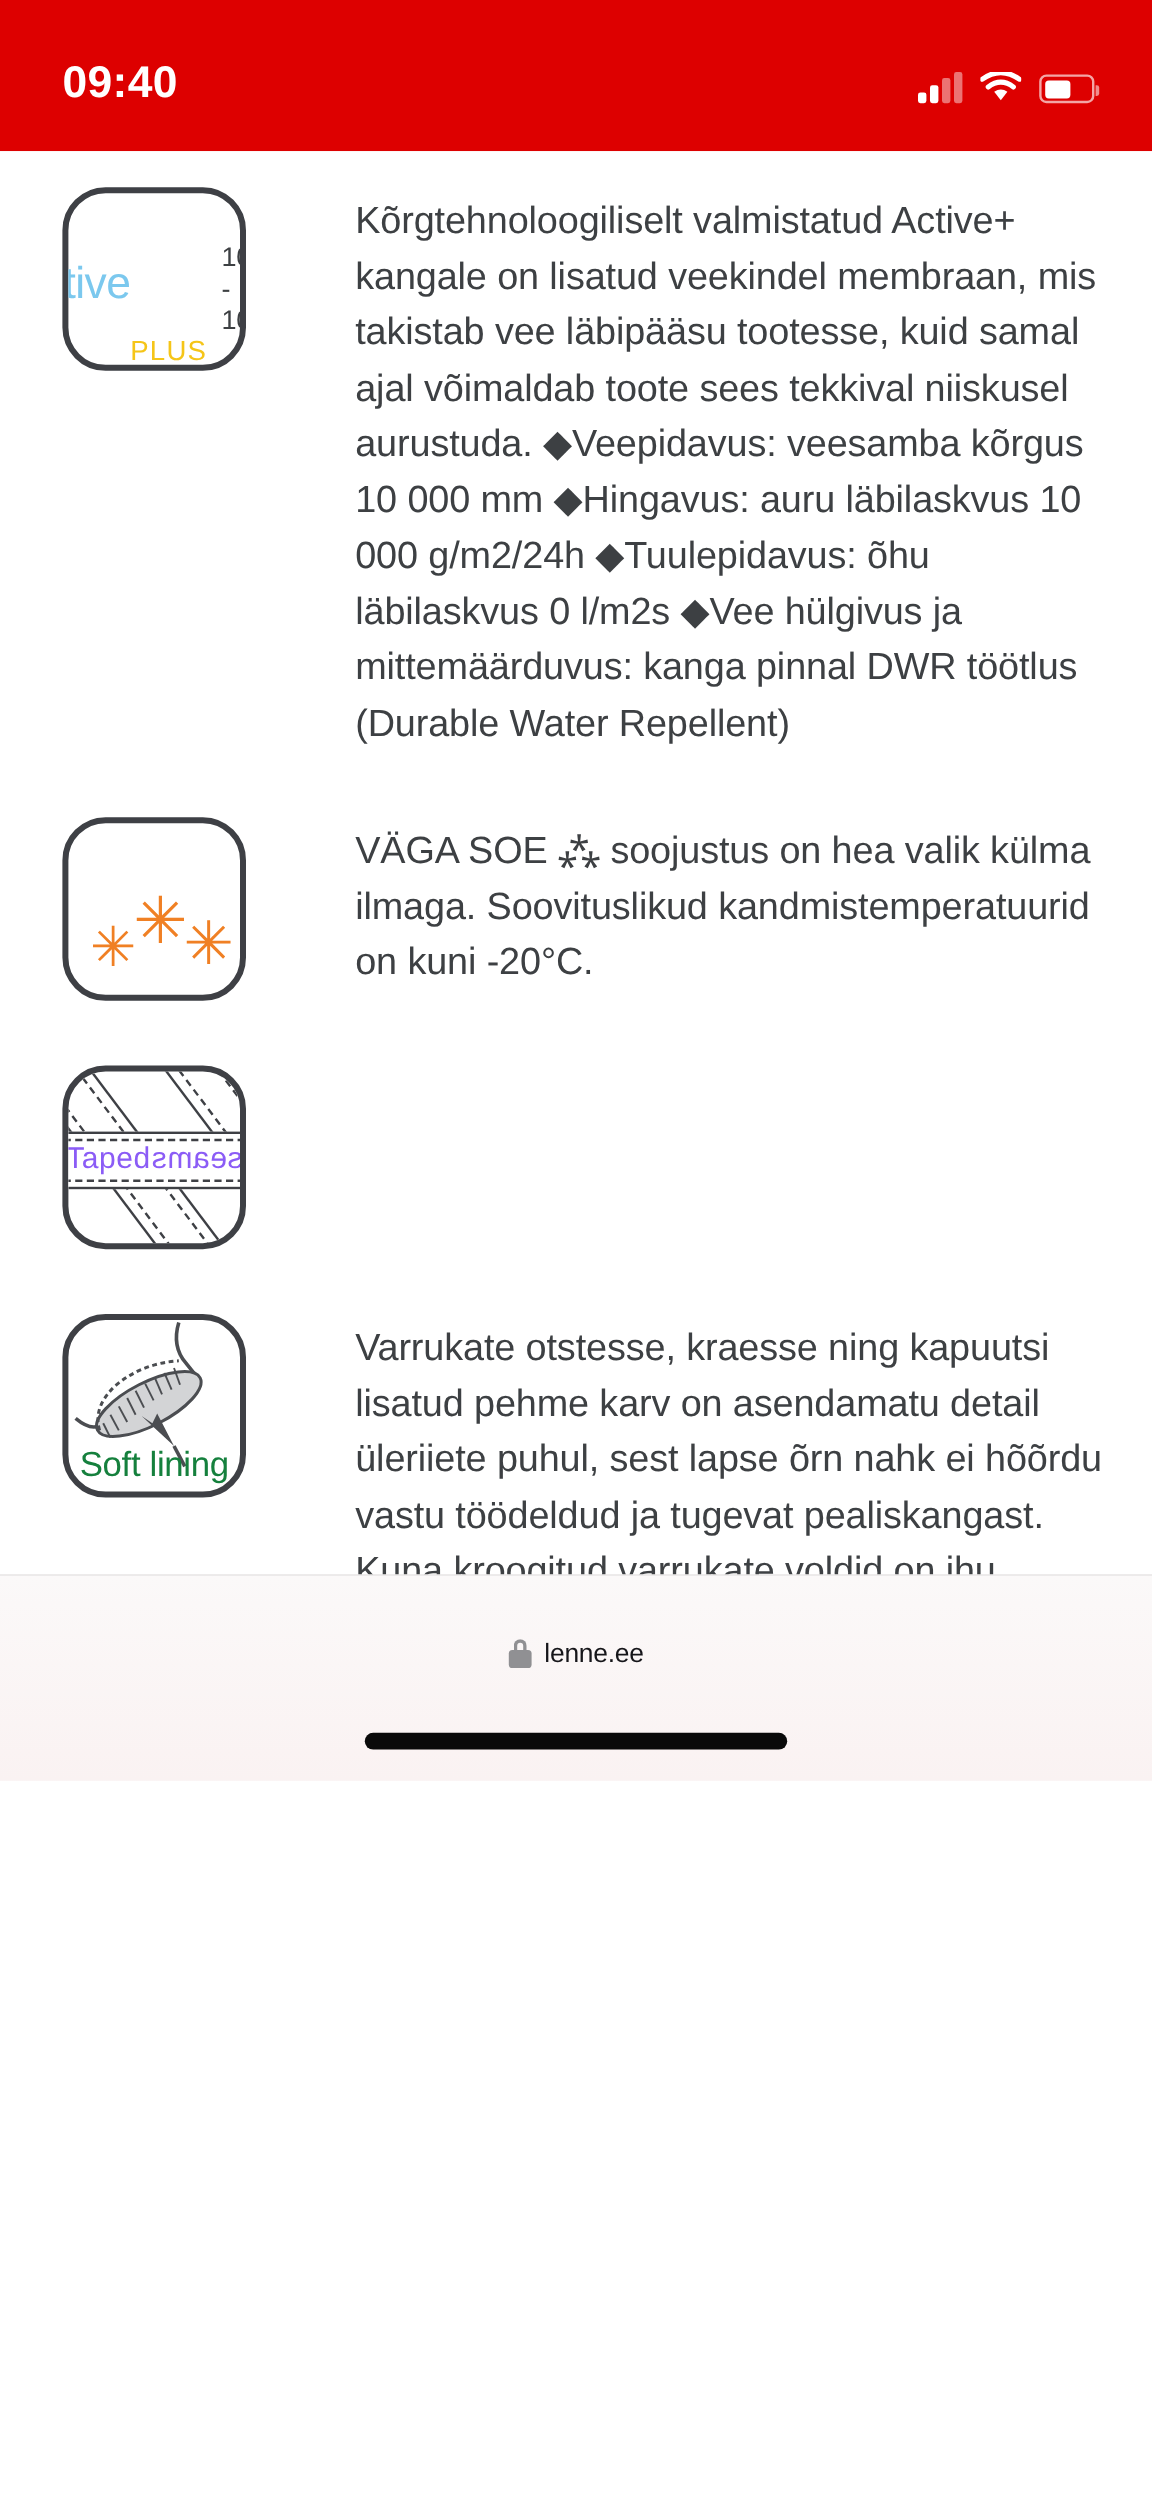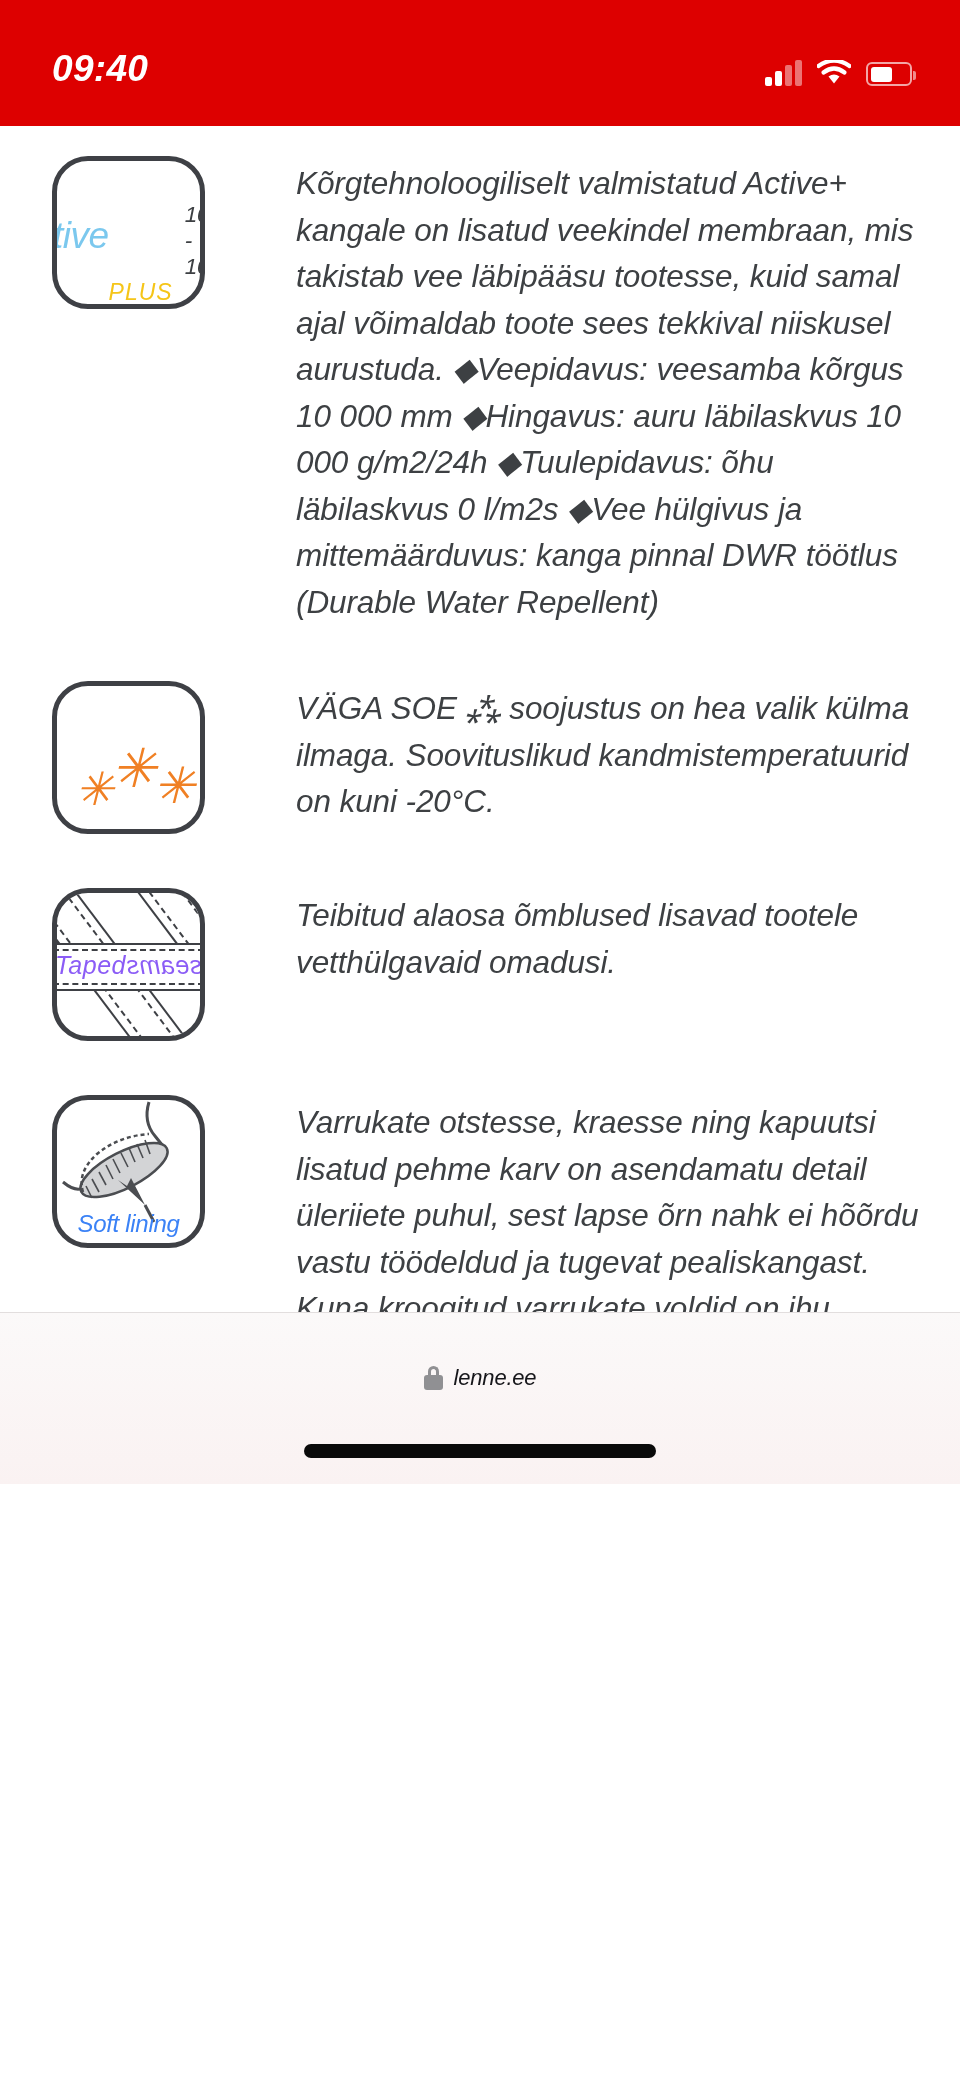--- a/index.html
+++ b/index.html
@@ -6,21 +6,21 @@
   html, body {
     width: 960px; height: 2079px;
     font-family: "Liberation Sans", sans-serif;
     background: #ffffff;
     overflow: hidden;
   }
   #phone {
     position: relative;
     width: 960px; height: 1484px;
     background: #ffffff;
-    display: flex; flex-direction: column; font-style: italic;
+    display: flex; flex-direction: column;
   }
 
   
   .statusbar {
     height: 126px; flex: 0 0 126px;
     background: #dd0000;
     position: relative;
     color: #ffffff;
   }
   .sb-time {
@@ -153,21 +153,21 @@
     position: absolute; left: 0; right: 0; top: 58px; height: 40px;
     display: flex; justify-content: center;
     font-size: 25px; color: #8b5cf6; letter-spacing: 0.5px;
     z-index: 3;
   }
   .ts-label .flip { display: inline-block; transform: scaleX(-1); }
 
   
   .sl-label {
     position: absolute; left: 0; right: 0; bottom: 5px;
-    text-align: center; font-size: 24px; color: #3b82f6;
+    text-align: center; font-size: 29px; color: #15803d;
     letter-spacing: -0.3px;
   }
 
   
   .rf-label {
     position: absolute; left: 56px; top: 46px;
     font-size: 27px; color: #4b4d51;
   }
   .rf-label2 {
     position: absolute; left: 48px; top: 84px;
@@ -296,23 +296,20 @@
           <div class="ts-wrap">
             <div class="ts-diag d1"></div>
             <div class="ts-diag d2"></div>
             <div class="ts-band"></div>
           </div>
           <div class="ts-label">
               <span>Taped </span>
               <span class="flip">seams</span>
             </div>
         </div>
-      </div>
-      <div class="txt-cell">
-        <p class="ftext">Teibitud alaosa õmblused lisavad tootele vetthülgavaid omadusi.</p>
       </div>
     </div>
 
     <div class="feature-row" style="margin-top:50px;">
       <div class="icon-cell">
         <div class="iconbox">
           <svg width="143" height="143" viewBox="0 0 143 143" style="position:absolute;left:0;top:0;">
             <path d="M92 2 Q86 22 98 36 L106 46" stroke="#4b4d51" stroke-width="3" fill="none"></path>
             <path d="M6 82 Q18 92 26 88 L34 96" stroke="#4b4d51" stroke-width="3" fill="none"></path>
             <ellipse cx="67" cy="70" rx="48" ry="18" transform="rotate(-27 67 70)" fill="#d3d4d6" stroke="#4b4d51" stroke-width="2.5"></ellipse>

